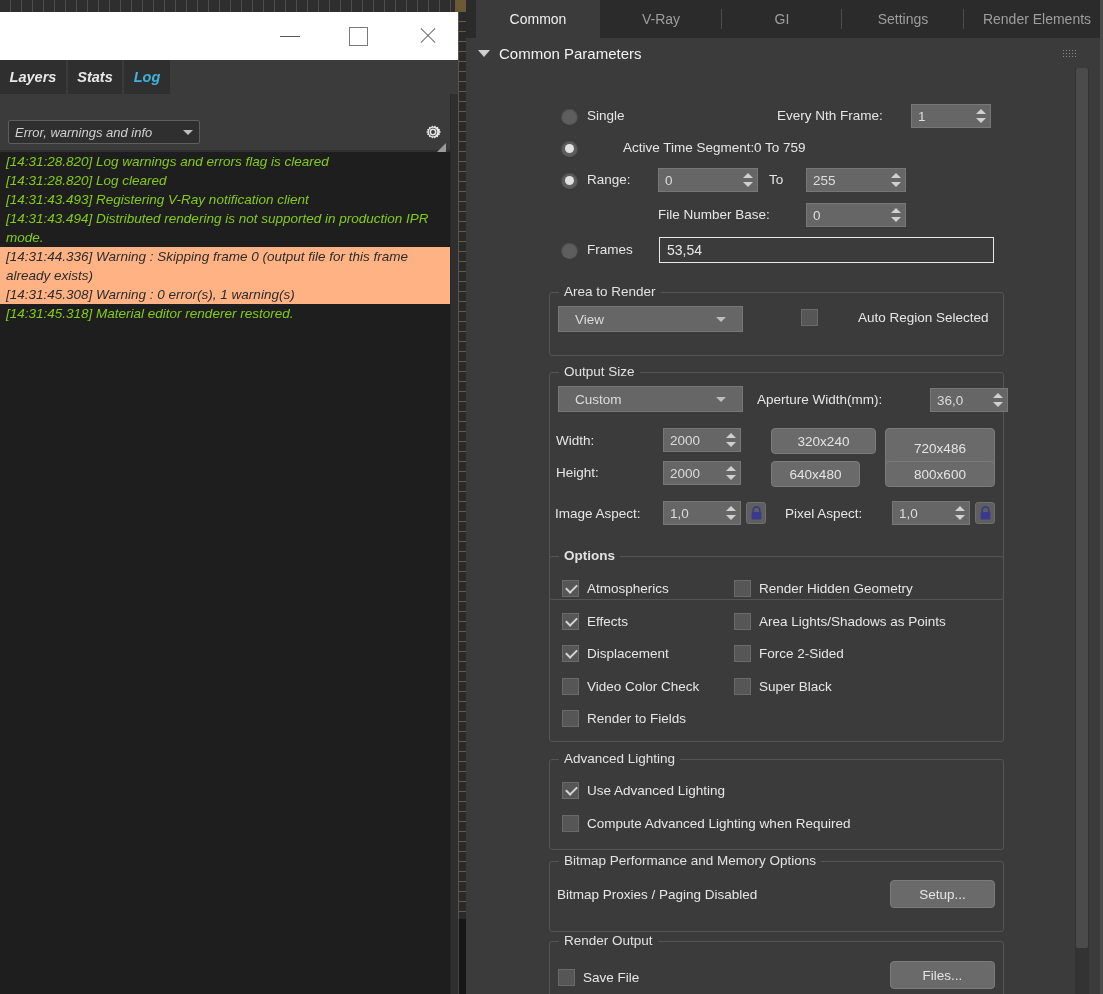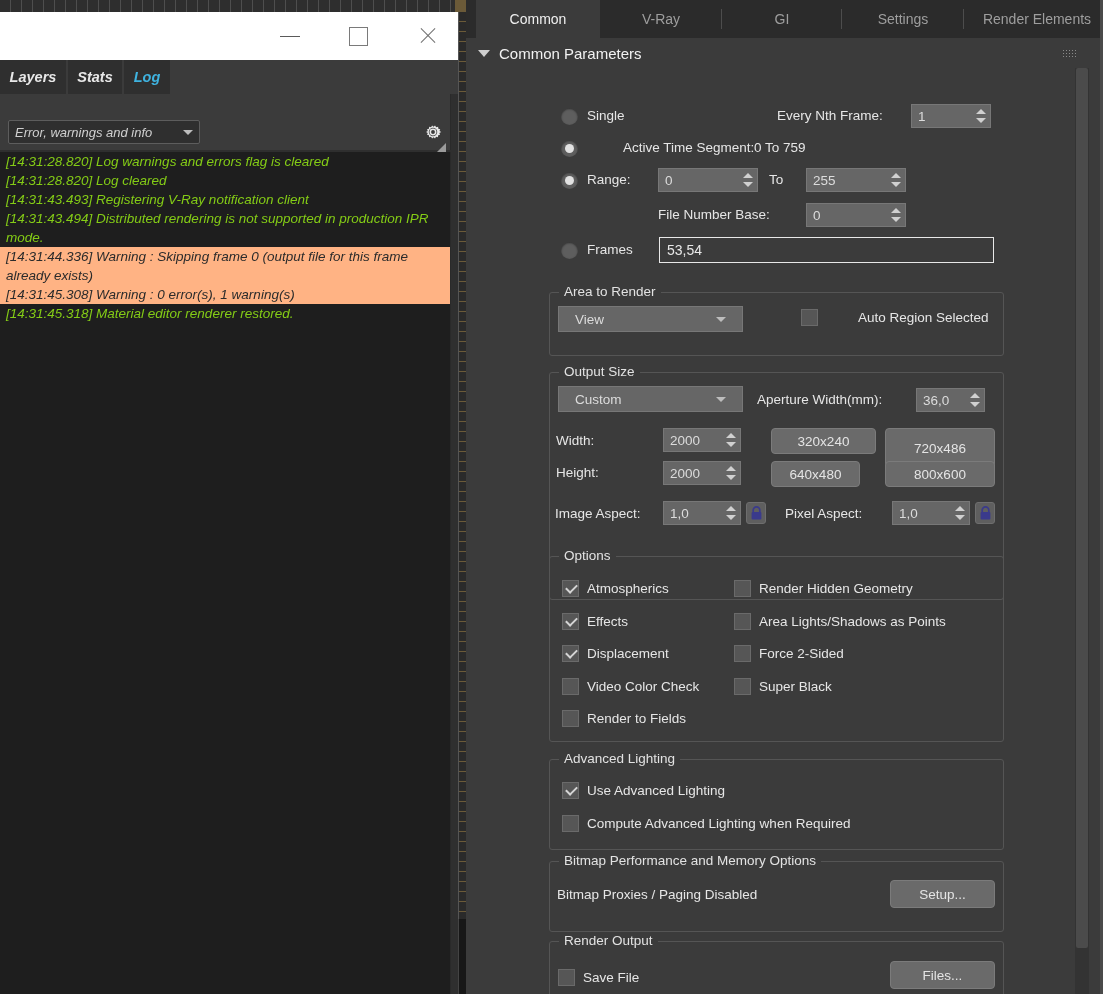--- a/index.html
+++ b/index.html
@@ -295,21 +295,21 @@
       <div class="lab" style="left:344px;top:242px;margin-left:48px;">Auto Region Selected</div>
 
       <div class="grp" style="left:83px;top:304px;width:455px;height:228px;">
         <span class="lbl">Output Size</span>
       </div>
       <div class="combo" style="left:92px;top:318px;width:185px;">
         <span class="cap">Custom</span>
         <span class="tri-down"></span>
       </div>
       <div class="lab" style="left:291px;top:324px;">Aperture Width(mm):</div>
-      <div class="spin" style="left:450px;top:320px;width:69px;">
+      <div class="spin" style="left:464px;top:320px;width:78px;">
         <span class="val">36,0</span>
         <span class="arrows"></span>
       </div>
 
       <div class="lab" style="left:90px;top:365px;">Width:</div>
       <div class="spin" style="left:197px;top:360px;width:78px;">
         <span class="val">2000</span>
         <span class="arrows"></span>
       </div>
       <div class="lab" style="left:90px;top:397px;">Height:</div>
@@ -339,21 +339,21 @@
         <span class="val">1,0</span>
         <span class="arrows"></span>
       </div>
       <div class="lockbtn" style="left:509px;top:434px;">
         <svg width="13" height="15" viewBox="0 0 13 15">
           <path d="M3.2 6V4.2a3.3 3.3 0 016.6 0V6" fill="none" stroke="#3a3a8c" stroke-width="1.7"></path>
           <rect x="1.6" y="6" width="9.8" height="7.6" rx="1" fill="#3a3a8c"></rect>
         </svg>
       </div>
 
-      <div class="grp" style="left:83px;top:488px;width:455px;height:186px;">
+      <div class="grp" style="left:83px;top:488px;width:455px;height:186px;font-weight:bold;">
         <span class="lbl">Options</span>
       </div>
       <div id="opts-left">
           <div class="chk on" style="left: 96px; top: 512px;"></div>
           <div class="lab" style="left: 121px; top: 513px;">Atmospherics</div>
           <div class="chk on" style="left: 96px; top: 544.5px;"></div>
           <div class="lab" style="left: 121px; top: 545.5px;">Effects</div>
           <div class="chk on" style="left: 96px; top: 577px;"></div>
           <div class="lab" style="left: 121px; top: 578px;">Displacement</div>
           <div class="chk" style="left: 96px; top: 609.5px;"></div>

